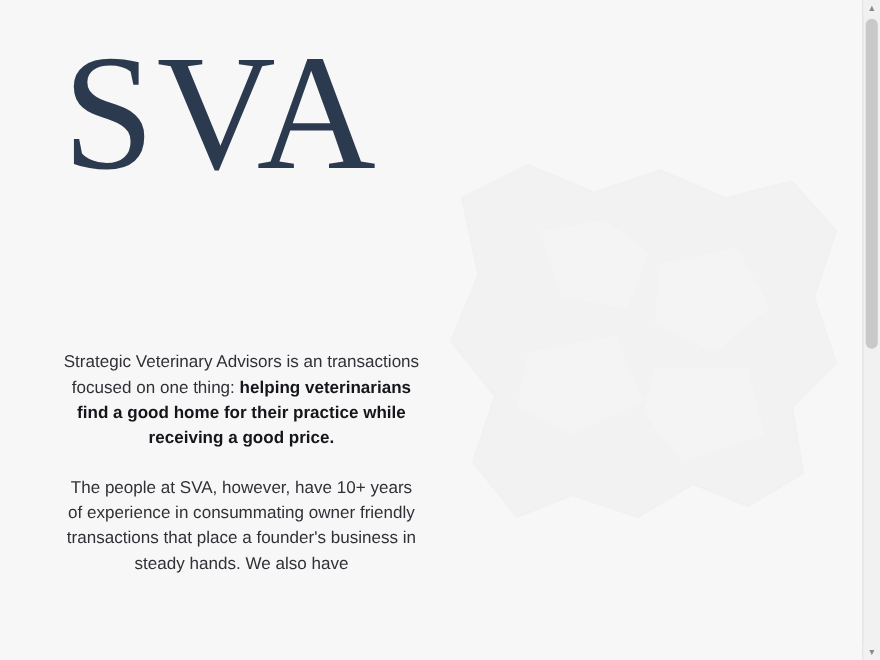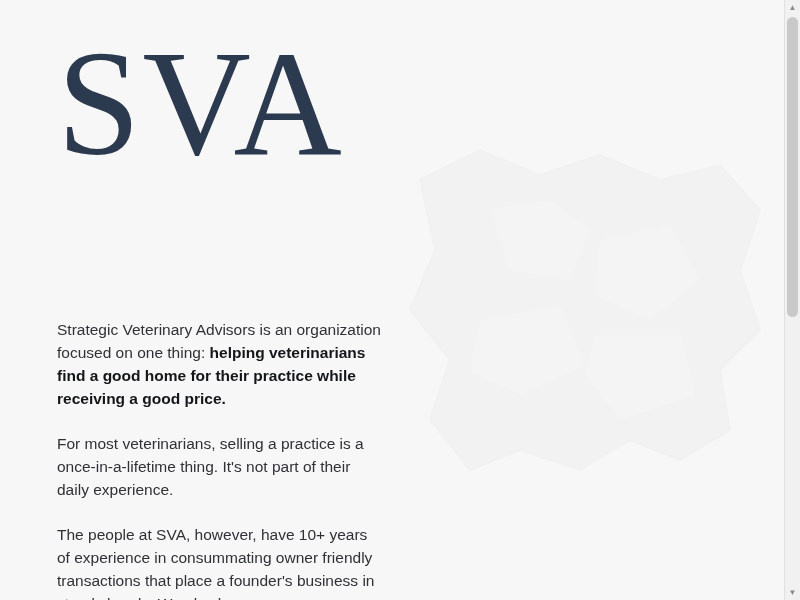--- a/index.html
+++ b/index.html
@@ -33,20 +33,21 @@
     pointer-events: none;
   }
 
   .content {
     position: absolute;
     left: 0;
     top: 0;
     width: 395px;
     height: 600px;
     padding: 0;
+    text-align: center;
   }
 
   .logo-wordmark {
     position: absolute;
     left: 57px;
     top: 28px;
     font-family: "Liberation Serif", serif;
     font-size: 150px;
     line-height: 150px;
     letter-spacing: 2px;
@@ -141,22 +142,21 @@
       <path d="M205 215 L290 215 L305 275 L230 300 L195 255 Z" fill="#f2f2f2"></path>
     </svg>
   </div>
 
   <div class="content">
 
     <div class="logo-wordmark">SVA</div>
 
 
     <div class="body-copy">
-      <p><span>Strategic Veterinary Advisors is an organization focused on one thing: </span><b>helping veterinarians find a good home for their practice while receiving a good price.</b></p>
-      <p>For most veterinarians, selling a practice is a once-in-a-lifetime thing. It's not part of their daily experience.</p>
+      <p><span>Strategic Veterinary Advisors is an transactions focused on one thing: </span><b>helping veterinarians find a good home for their practice while receiving a good price.</b></p>
       <p>The people at SVA, however, have 10+ years of experience in consummating owner friendly transactions that place a founder's business in steady hands.  We also have</p>
     </div>
 
   </div>
 
   <div class="scrollbar">
     <div class="arrow-up">▲</div>
     <div class="thumb"></div>
     <div class="arrow-down">▼</div>
   </div>

